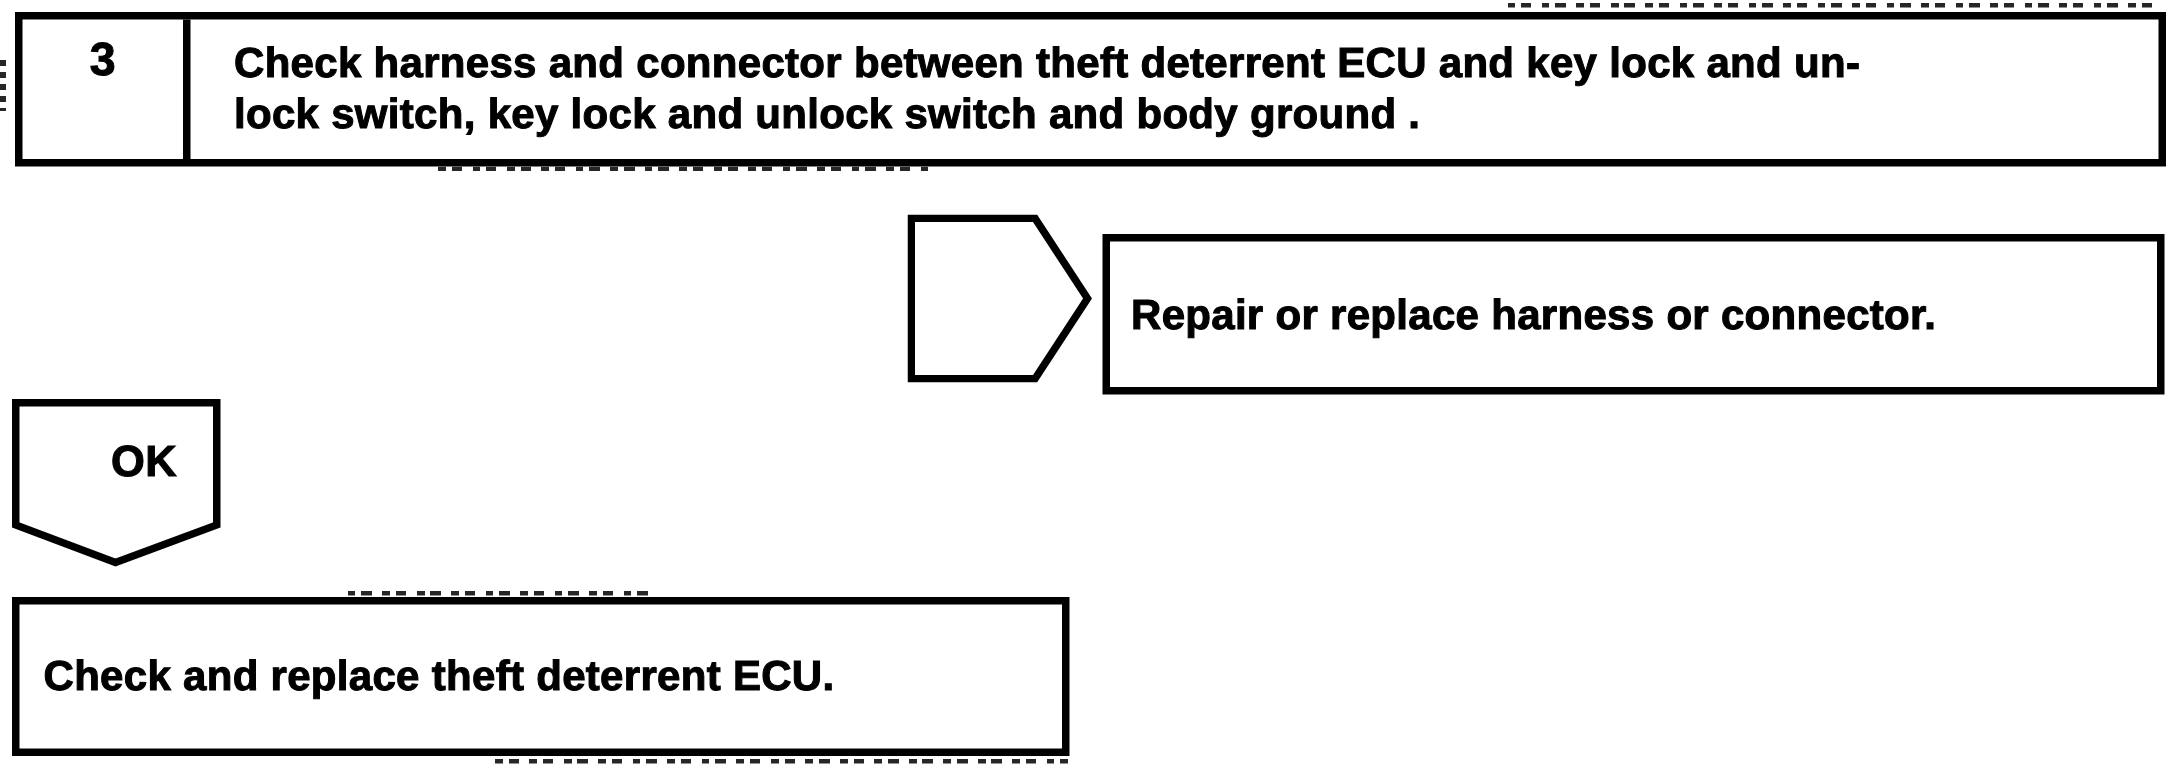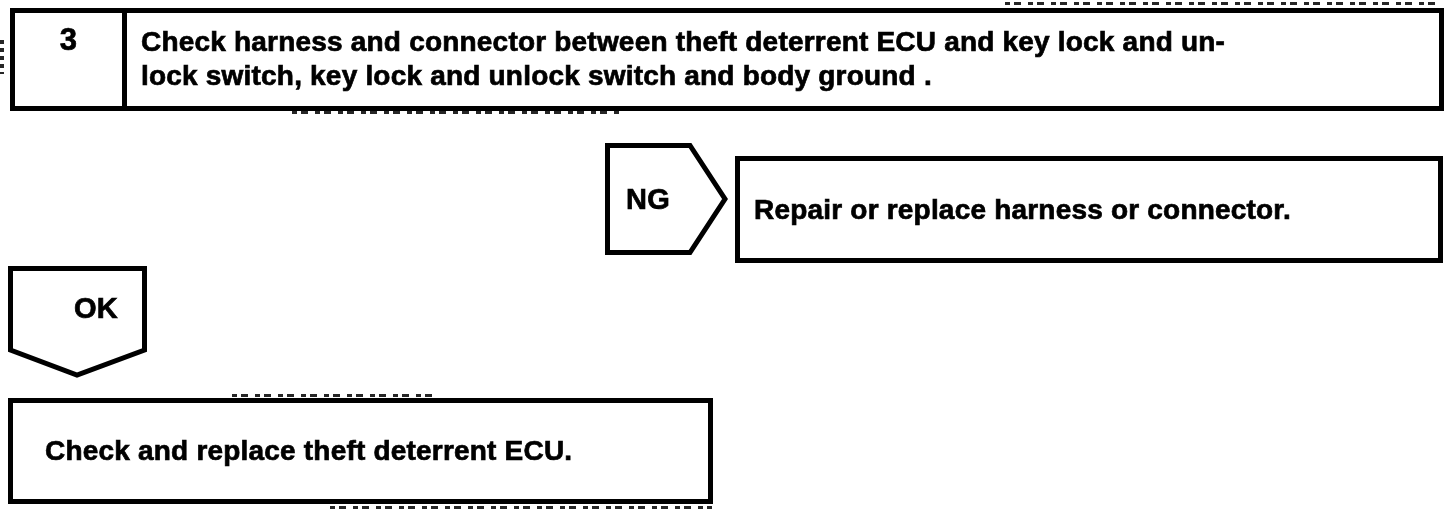--- a/index.html
+++ b/index.html
@@ -35,21 +35,21 @@
     width: 112px;
     border-right: 5px solid #000;
     display: flex;
     justify-content: center;
     padding-top: 10px;
     font-size: 31px;
     line-height: 34px;
   }
   .step-text {
     flex: 1;
-    padding: 12px 10px 0 14px;
+    padding: 12px 10px 0 29px;
     font-size: 28px;
     line-height: 34px;
     white-space: nowrap;
   }
 
   
   .ng-wrap {
     position: absolute;
     left: 605px; top: 143px;
     width: 124px; height: 112px;
@@ -98,21 +98,21 @@
   }
 
   
   .ok-box {
     position: absolute;
     left: 8px; top: 398px;
     width: 705px; height: 106px;
     border: 5px solid #000;
     display: flex;
     align-items: center;
-    padding-left: 32px;
+    padding-left: 16px;
     font-size: 28px;
     white-space: nowrap;
     background: #fff;
   }
 
   
   .artifact {
     position: absolute;
     height: 3px;
     opacity: 0.85;
@@ -146,21 +146,20 @@
     <div class="step-text bold-scan">
       <div>Check harness and connector between theft deterrent ECU and key lock and un-</div>
       <div>lock switch, key lock and unlock switch and body ground .</div>
     </div>
   </div>
 
   <div class="ng-wrap">
     <svg width="124" height="112" viewBox="0 0 124 112">
       <polygon points="2.5,2.5 85,2.5 120,56 85,109.5 2.5,109.5" fill="#ffffff" stroke="#000000" stroke-width="5" stroke-linejoin="miter"></polygon>
     </svg>
-    <span class="ng-label bold-scan">NG</span>
   </div>
 
   <div class="ng-box">
     <span class="bold-scan">Repair or replace harness or connector.</span>
   </div>
 
   <div class="ok-wrap">
     <svg width="140" height="112" viewBox="0 0 140 112">
       <polygon points="2.5,2.5 136.5,2.5 136.5,84 69,109 2.5,84" fill="#ffffff" stroke="#000000" stroke-width="5" stroke-linejoin="miter"></polygon>
     </svg>

